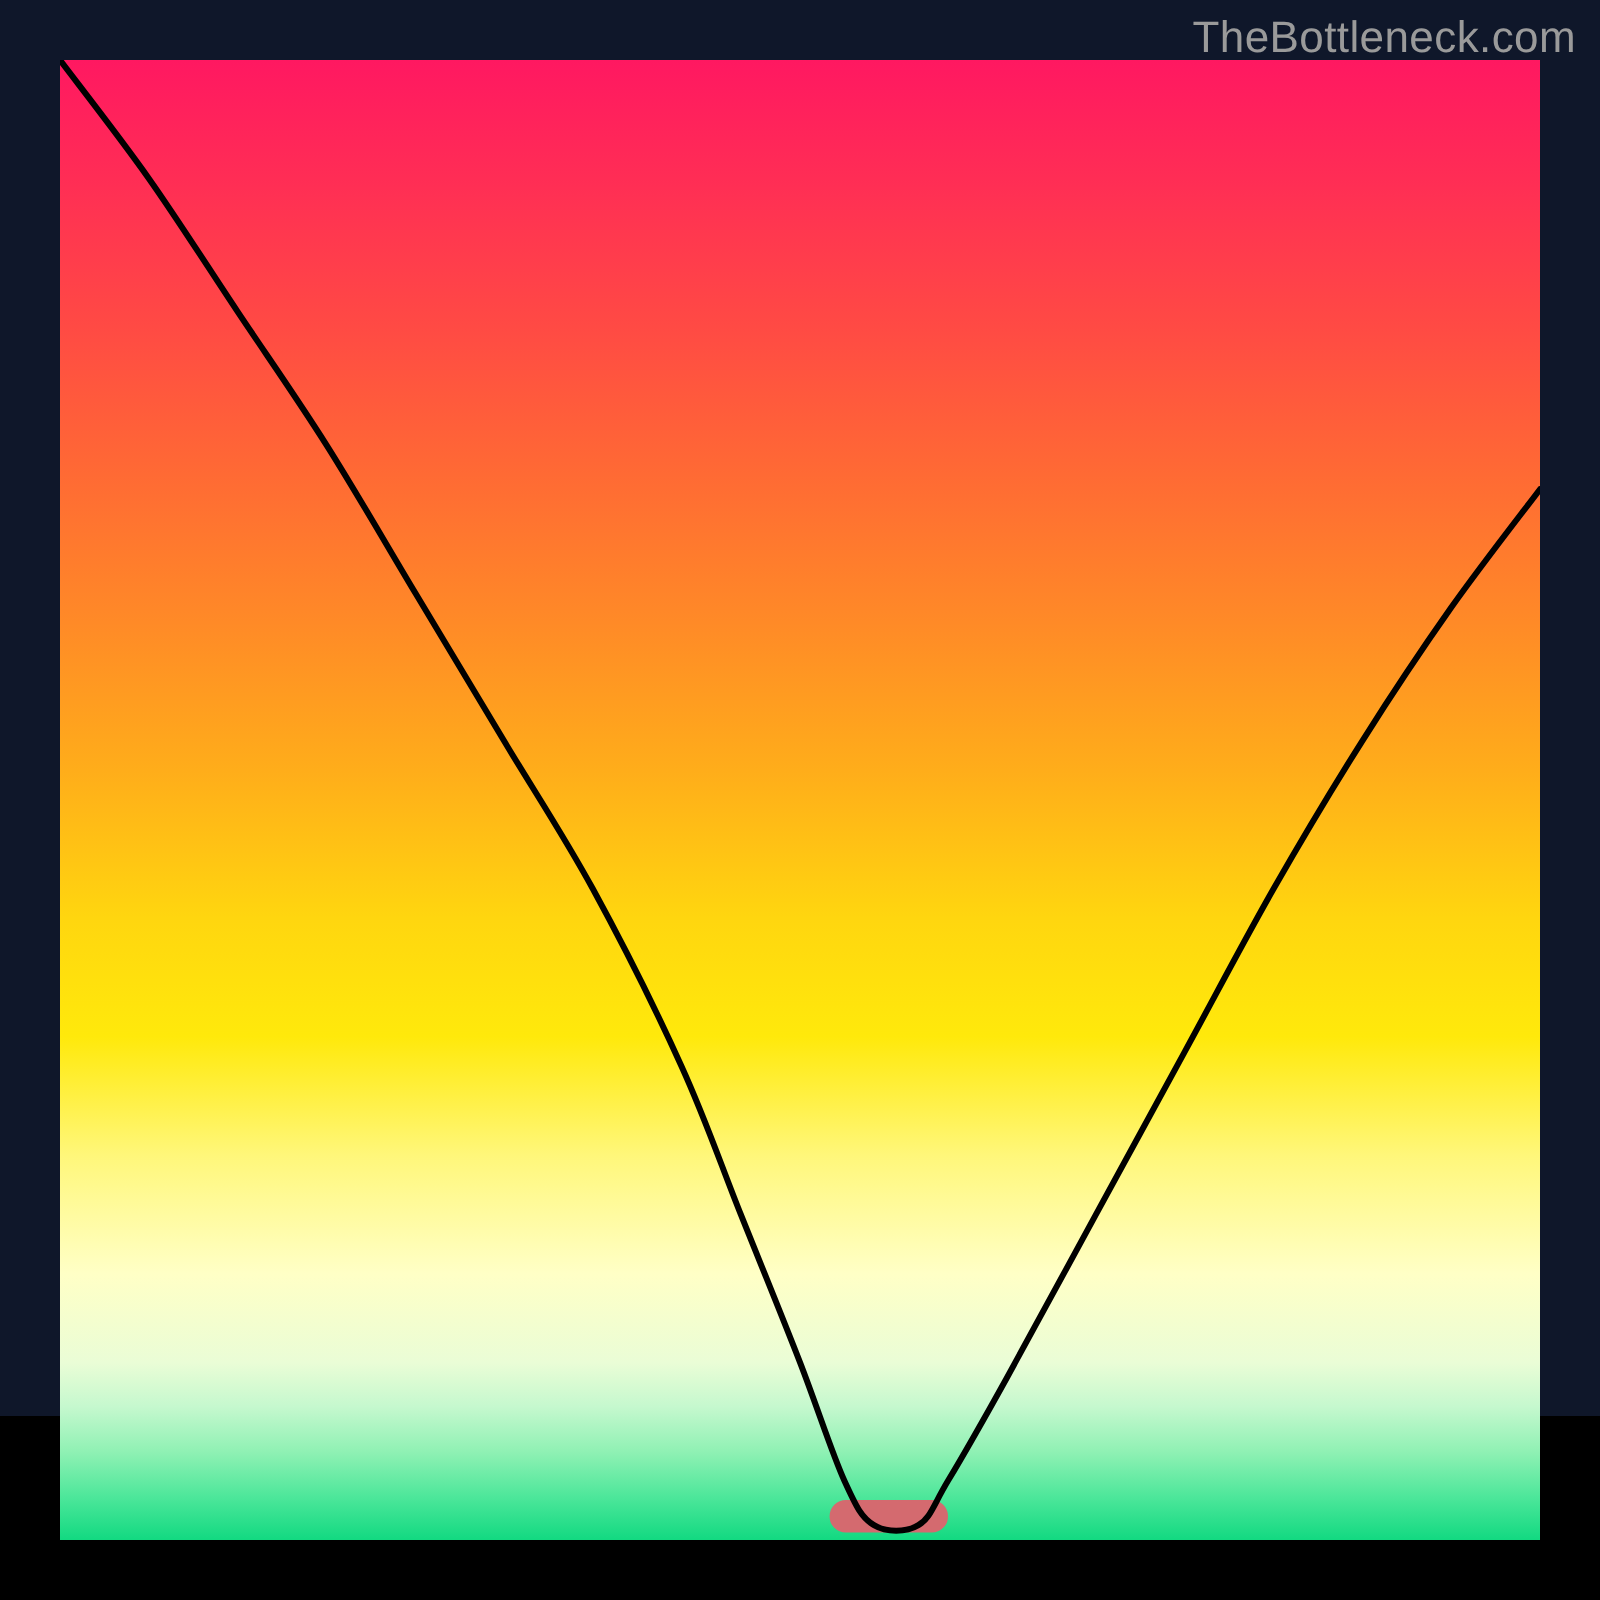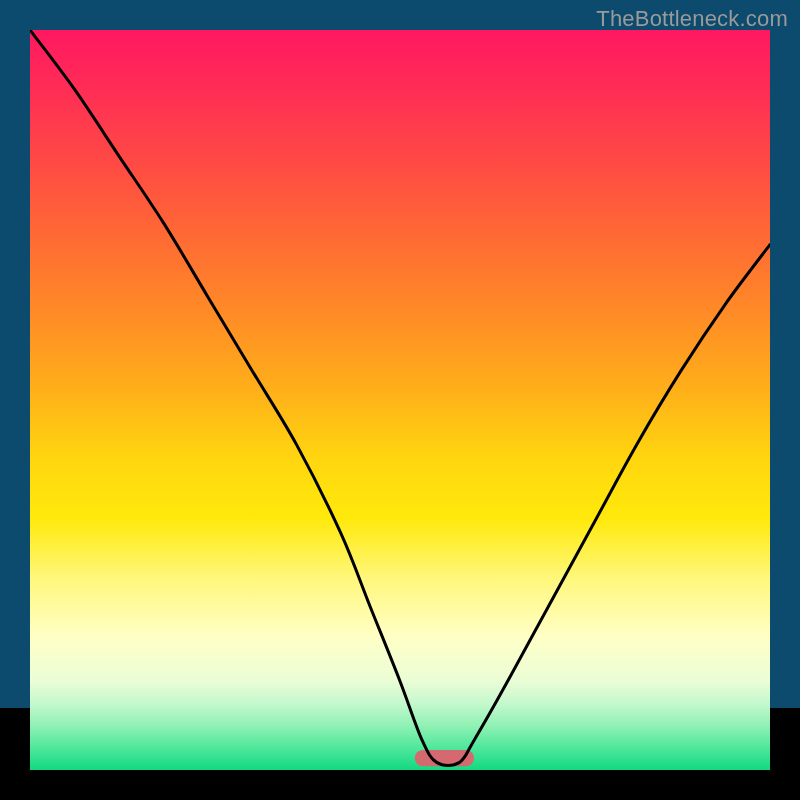--- a/index.html
+++ b/index.html
@@ -8,21 +8,21 @@
     width: 800px;
     height: 800px;
     background: #000;
     overflow: hidden;
     font-family: Arial, Helvetica, sans-serif;
   }
   .frame {
     position: relative;
     width: 800px;
     height: 708px;
-    background: #0c4a6e;
+    background: #0f172a;
   }
   .plot-area {
     position: absolute;
     left: 30px;
     top: 30px;
     width: 740px;
     height: 740px;
     
     background: linear-gradient(to bottom,
       #ff1861 0%,

